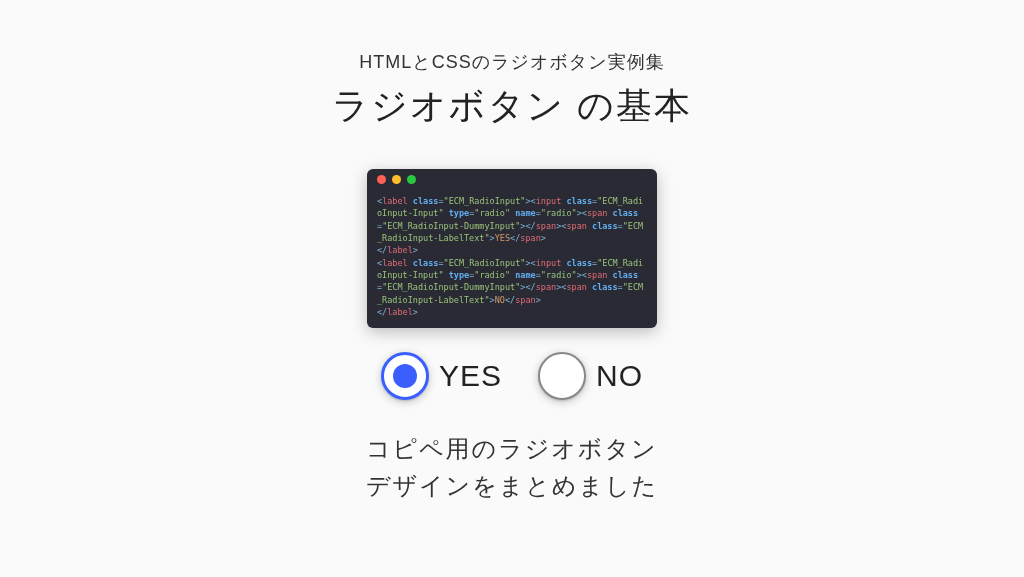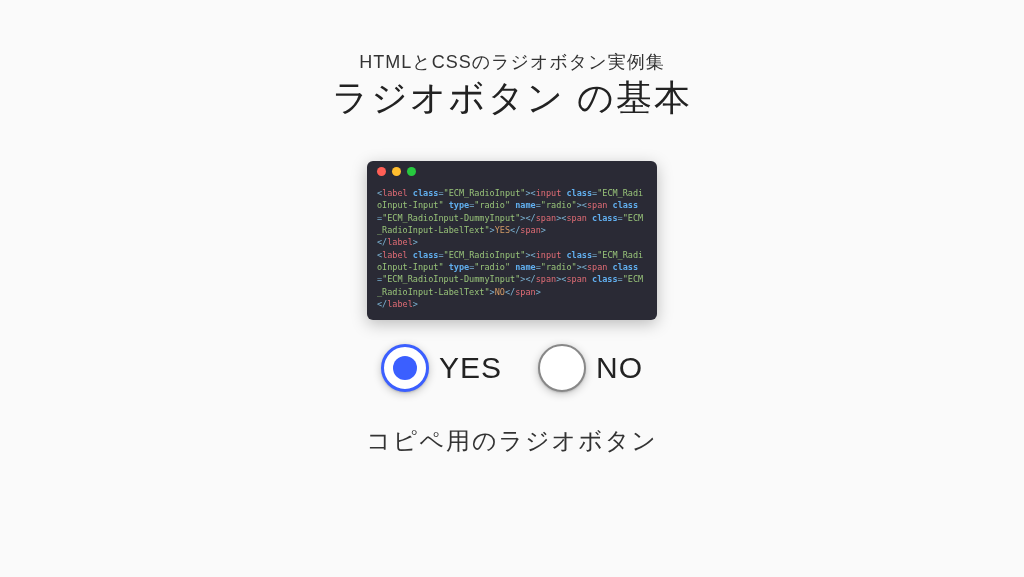--- a/index.html
+++ b/index.html
@@ -15,20 +15,21 @@
       display: flex;
       flex-direction: column;
       align-items: center;
       padding-top: 50px;
       overflow: hidden;
     }
     .subtitle {
       font-size: 18px;
       color: #333;
       letter-spacing: 1px;
+      margin-bottom: 8px;
     }
     .title {
       font-size: 36px;
       color: #222;
       letter-spacing: 2px;
       font-weight: 500;
       margin-bottom: 38px;
     }
     .code-window {
       width: 290px;
@@ -141,13 +142,14 @@
       <div class="radio-label">YES</div>
     </div>
     <div class="radio-item">
       <div class="radio-outer unselected"></div>
       <div class="radio-label">NO</div>
     </div>
   </div>
 
 <div class="caption">
   <div>コピペ用のラジオボタン</div>
+  <div>デザインをまとめました</div>
 </div>
 
 </body></html>

